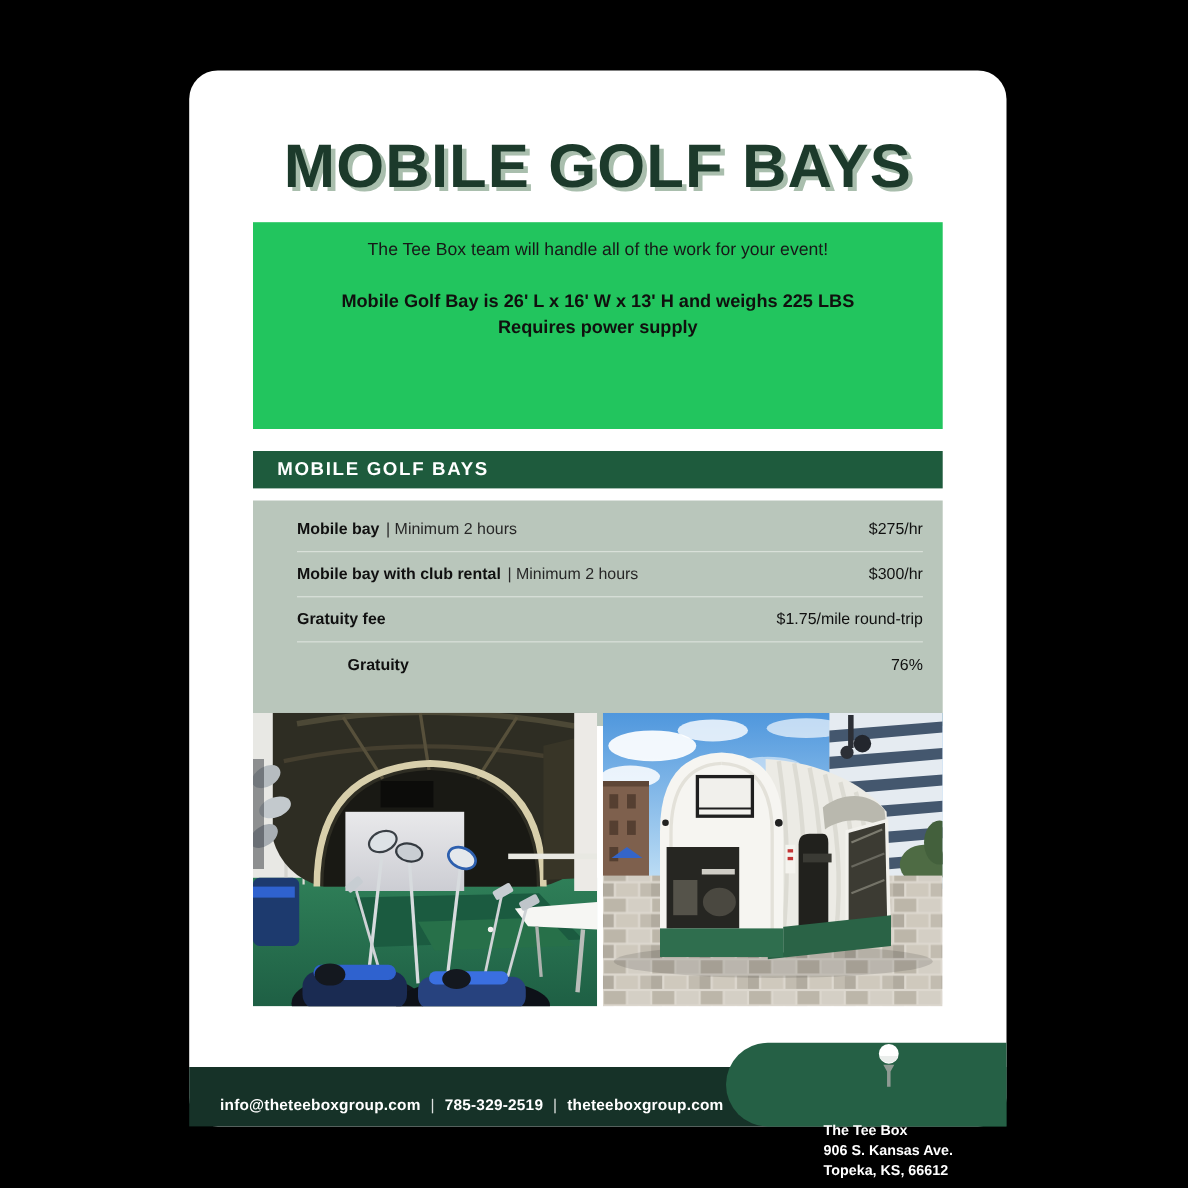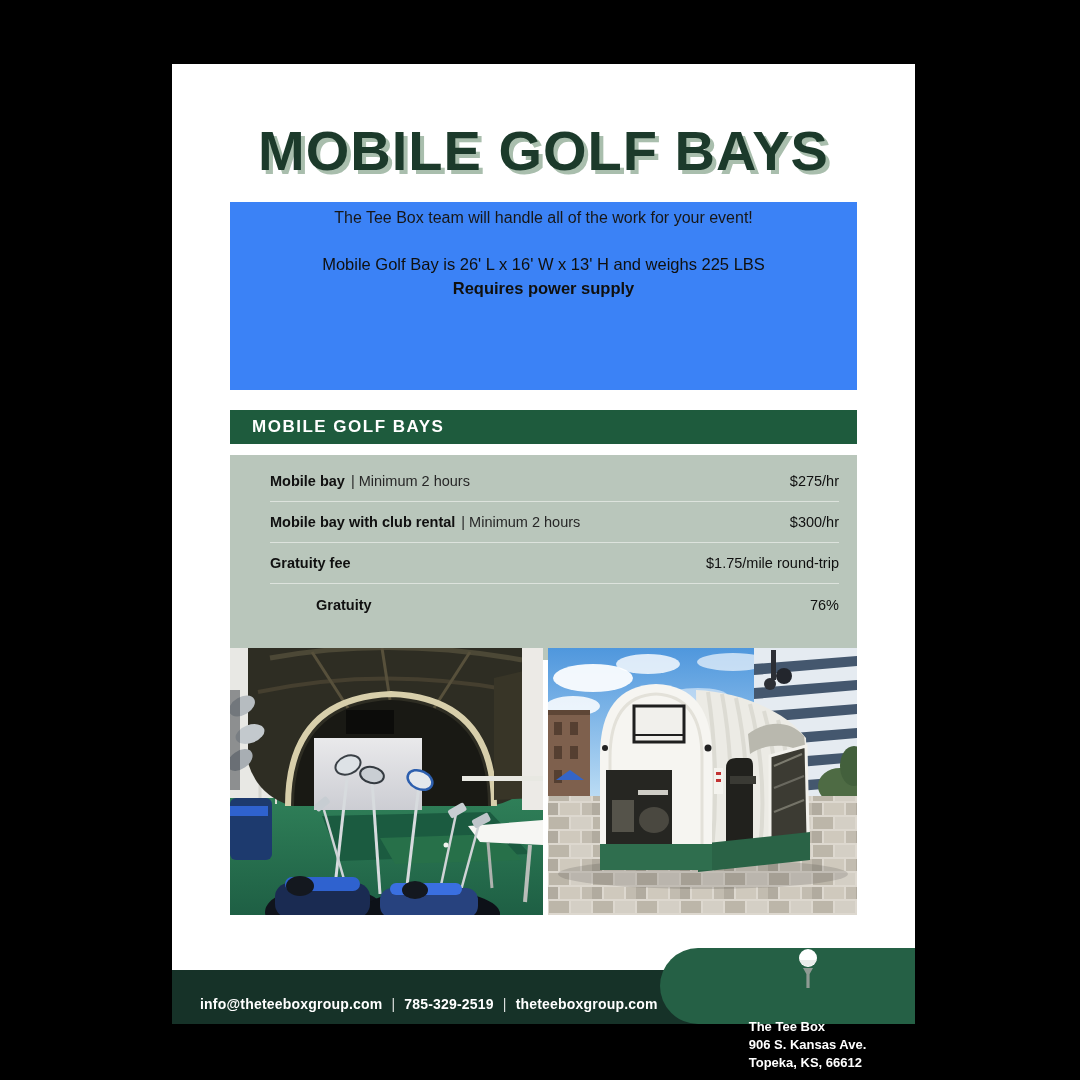--- a/index.html
+++ b/index.html
@@ -1,30 +1,30 @@
 <!DOCTYPE html>
 <html><head>
 <meta charset="utf-8">
 <style>
   html,body{margin:0;padding:0;background:#000;}
   *{box-sizing:border-box;}
   .canvas{position:relative;width:1080px;height:1080px;background:#000;overflow:hidden;
           font-family:"Liberation Sans","DejaVu Sans",sans-serif;}
-  .page{position:absolute;left:172px;top:64px;width:743px;height:960px;background:#ffffff;}
+  .page{position:absolute;left:172px;top:64px;width:743px;height:960px;background:#ffffff;border-radius:26px;}
 
   
   .title{position:absolute;left:0;top:52px;width:100%;margin:0;text-align:center;
          font-size:56px;font-weight:bold;letter-spacing:1px;color:#1c3a2b;
          text-shadow:4px 4px 0 #a9bead;line-height:1.25;}
 
   
-  .intro{position:absolute;left:58px;top:138px;width:627px;height:188px;background:#3b82f6;
-         padding:4px 26px 0 26px;text-align:center;color:#171717;}
+  .intro{position:absolute;left:58px;top:138px;width:627px;height:188px;background:#22c55e;
+         padding:14px 26px 0 26px;text-align:center;color:#171717;}
   .intro p{margin:0;font-size:16px;line-height:24px;}
-  .intro .specs{margin-top:22px;font-weight:normal;font-size:16.5px;color:#10100e;}
+  .intro .specs{margin-top:22px;font-weight:bold;font-size:16.5px;color:#10100e;}
   .intro .specs2{font-weight:bold;font-size:16.5px;color:#10100e;}
 
   
   .section-bar{position:absolute;left:58px;top:346px;width:627px;height:34px;background:#1e5b3d;
                color:#fff;font-weight:bold;font-size:17px;letter-spacing:1.5px;
                line-height:34px;padding-left:22px;}
 
   
   .pricing{position:absolute;left:58px;top:391px;width:627px;height:205px;background:#b9c6bb;
            padding:6px 18px 0 40px;}

